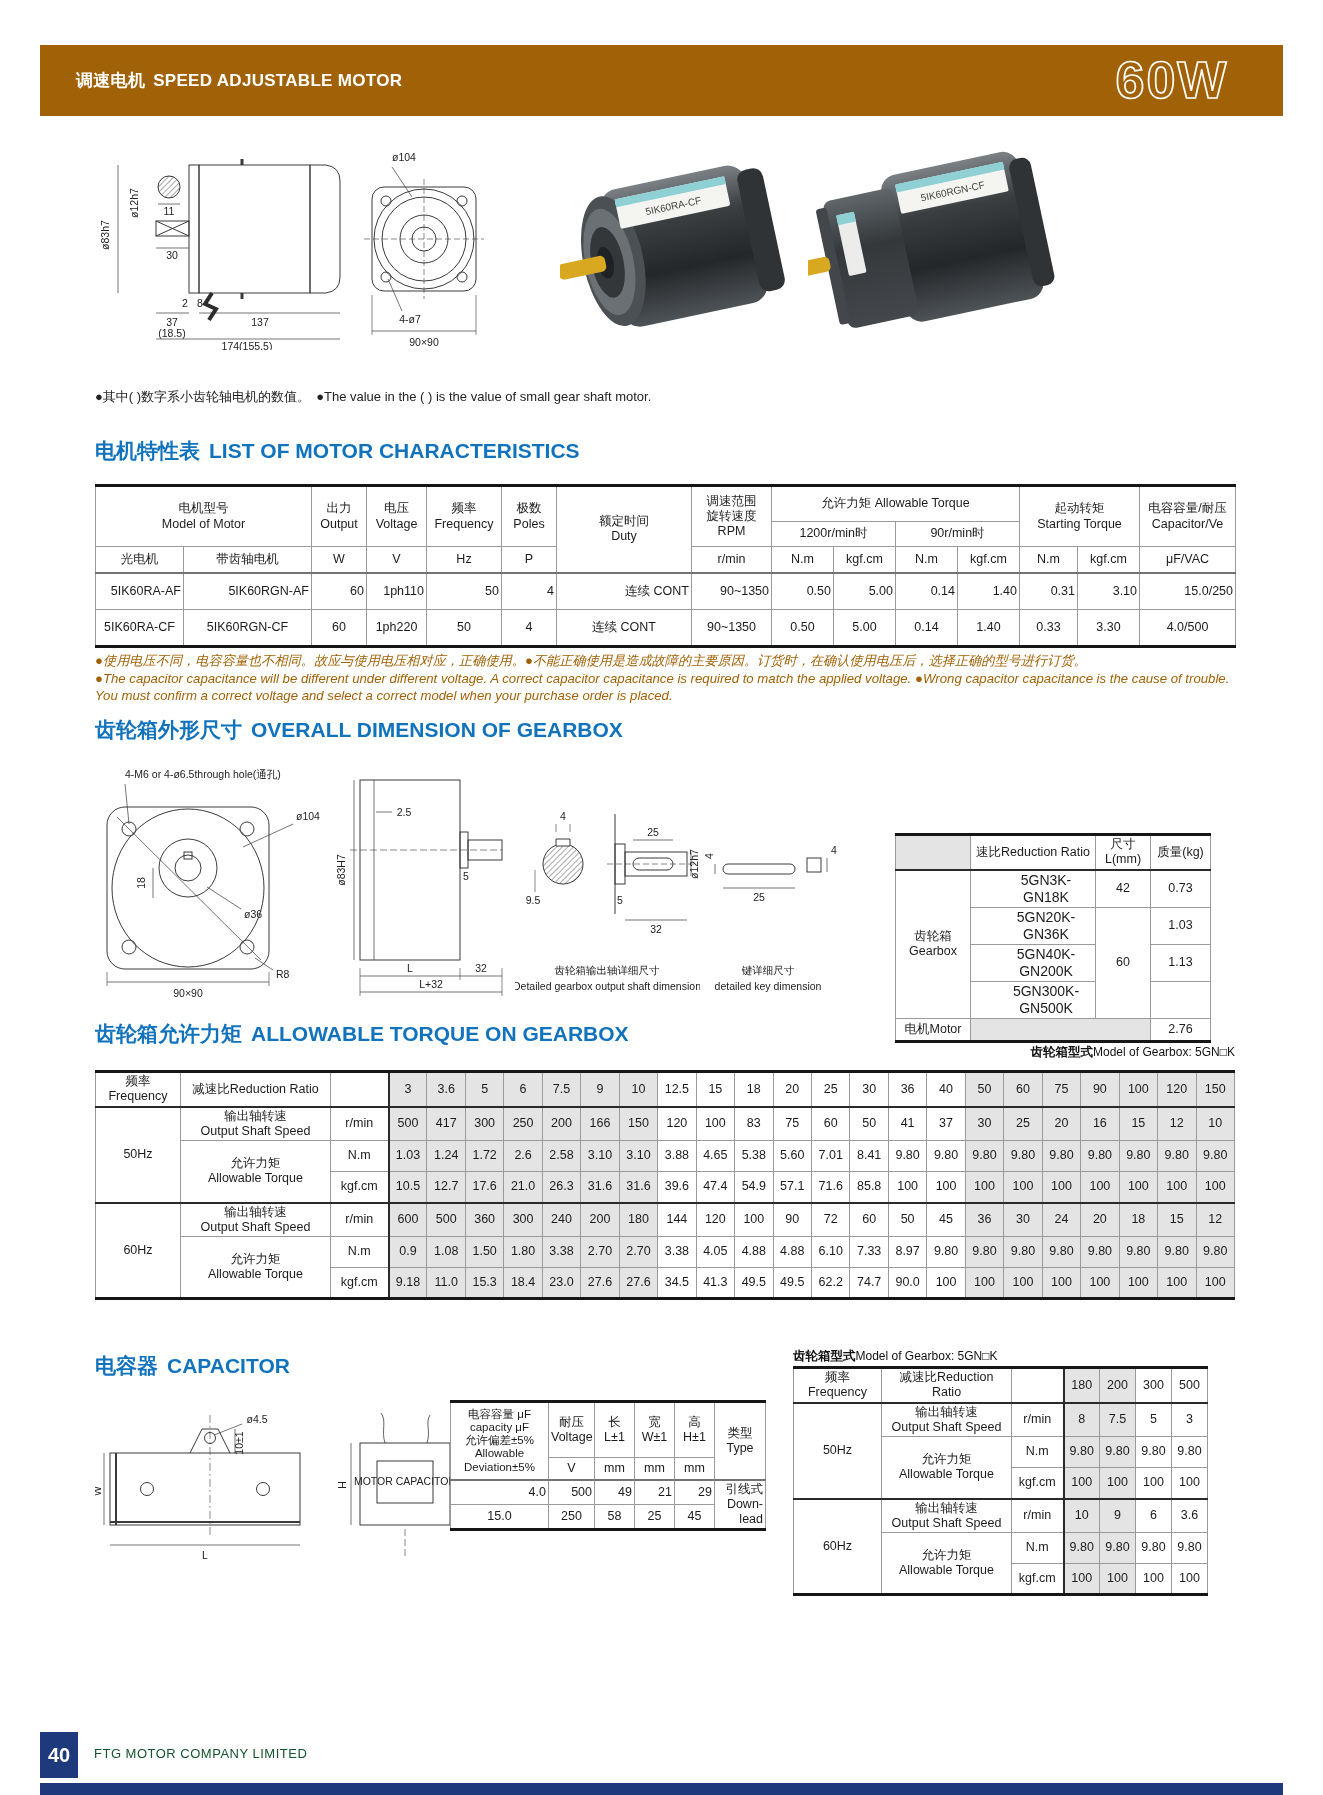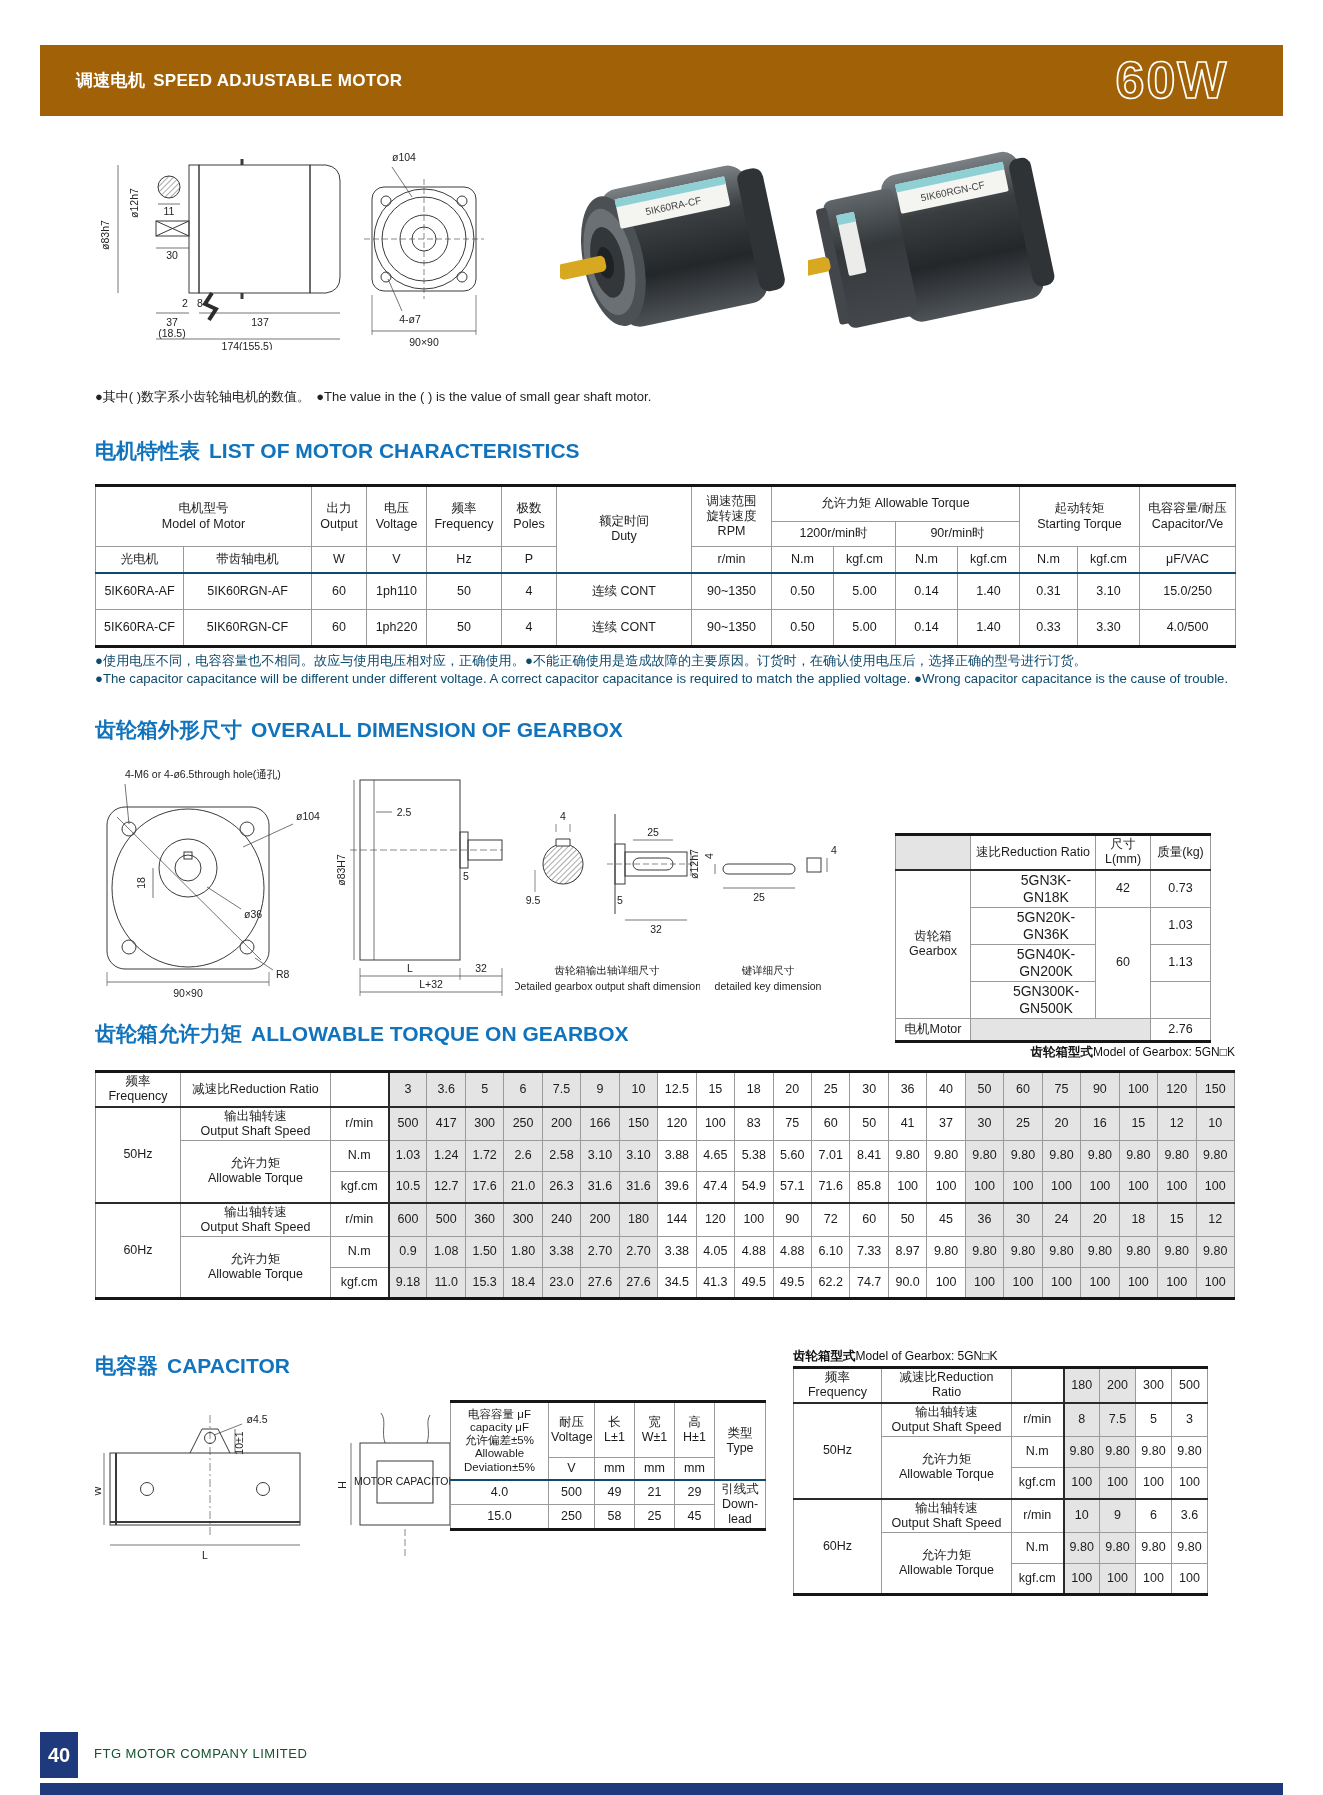--- a/index.html
+++ b/index.html
@@ -13,35 +13,35 @@
     display:flex; align-items:center; justify-content:space-between; padding:0 36px; }
   .header-title { color:#fff; font-size:17px; font-weight:bold; letter-spacing:.3px; }
   .header-title .en { margin-left:8px; }
 
   
   .section-title { font-size:21px; font-weight:bold; color:#1273bd; white-space:nowrap; }
   .section-title .en { margin-left:9px; }
 
   .small-note { font-size:13px; color:#222; }
   .small-note .en { margin-left:6px; }
-  .notes div { font-size:13.2px; line-height:17.5px; color:#0c4a6e; }
+  .notes div { font-size:13.2px; line-height:17.5px; color:#a16207;font-style:italic; }
 
   .gbx-note { font-size:12px; color:#111; white-space:nowrap; }
   .gbx-note b { font-size:12.5px; }
 
   
   table.tbl { border-collapse:collapse; table-layout:fixed; background:#fff;
     border-top:3px solid #161616; border-bottom:3px solid #161616; }
   .tbl th, .tbl td { border:1px solid #9a9a9a; padding:1px 2px; text-align:center;
     vertical-align:middle; font-weight:normal; font-size:12.5px; line-height:1.22; color:#1c1c1c;
     overflow:hidden; }
   .tbl .cn { display:block; }
   .tbl .shade, td.shade, th.shade { background:#e4e4e4; }
   tr.hdr > th { border-bottom:2px solid #2a2a2a; }
-  tr.data-first > td, tr.data-first > th { border-top:2px solid #0c4a6e; }
+  tr.data-first > td, tr.data-first > th { border-top:2px solid #737373;text-align:right; }
   tr.blk > th, tr.blk > td { border-top:2px solid #2a2a2a; }
   .c-unit { border-right:2px solid #2a2a2a !important; }
 
   table.motor tr.r1 { height:36px; }
   table.motor tr.r2 { height:25px; }
   table.motor tr.r3 { height:26px; }
   table.motor tr.drow { height:37px; }
 
   table.torque tr { height:31px; }
   table.torque tr.hdr { height:33px; }
@@ -283,20 +283,21 @@
           <td>0.33</td>
           <td>3.30</td>
           <td>4.0/500</td>
         </tr>
   </tbody>
     </table>
 
   <div class="abs notes" style="left:95px;top:652px;width:1165px">
     <div>●使用电压不同，电容容量也不相同。故应与使用电压相对应，正确使用。●不能正确使用是造成故障的主要原因。订货时，在确认使用电压后，选择正确的型号进行订货。</div>
     <div>●The capacitor capacitance will be different under different voltage. A correct capacitor capacitance is required to match the applied voltage. ●Wrong capacitor capacitance is the cause of trouble.</div>
+    <div>You must confirm a correct voltage and select a correct model when your purchase order is placed.</div>
   </div>
 
   <div class="abs section-title" style="left:95px;top:716px">
     <span class="cn">齿轮箱外形尺寸</span><span class="en">OVERALL DIMENSION OF GEARBOX</span>
   </div>
 
   <svg class="abs drawing" style="left:95px;top:752px" width="280" height="250" viewBox="0 0 280 250">
     <g stroke="#3a3a3a" fill="none" stroke-width="1">
       <rect x="12" y="55" width="162" height="162" rx="18"></rect>
       <ellipse cx="93" cy="136" rx="76" ry="79"></ellipse>

